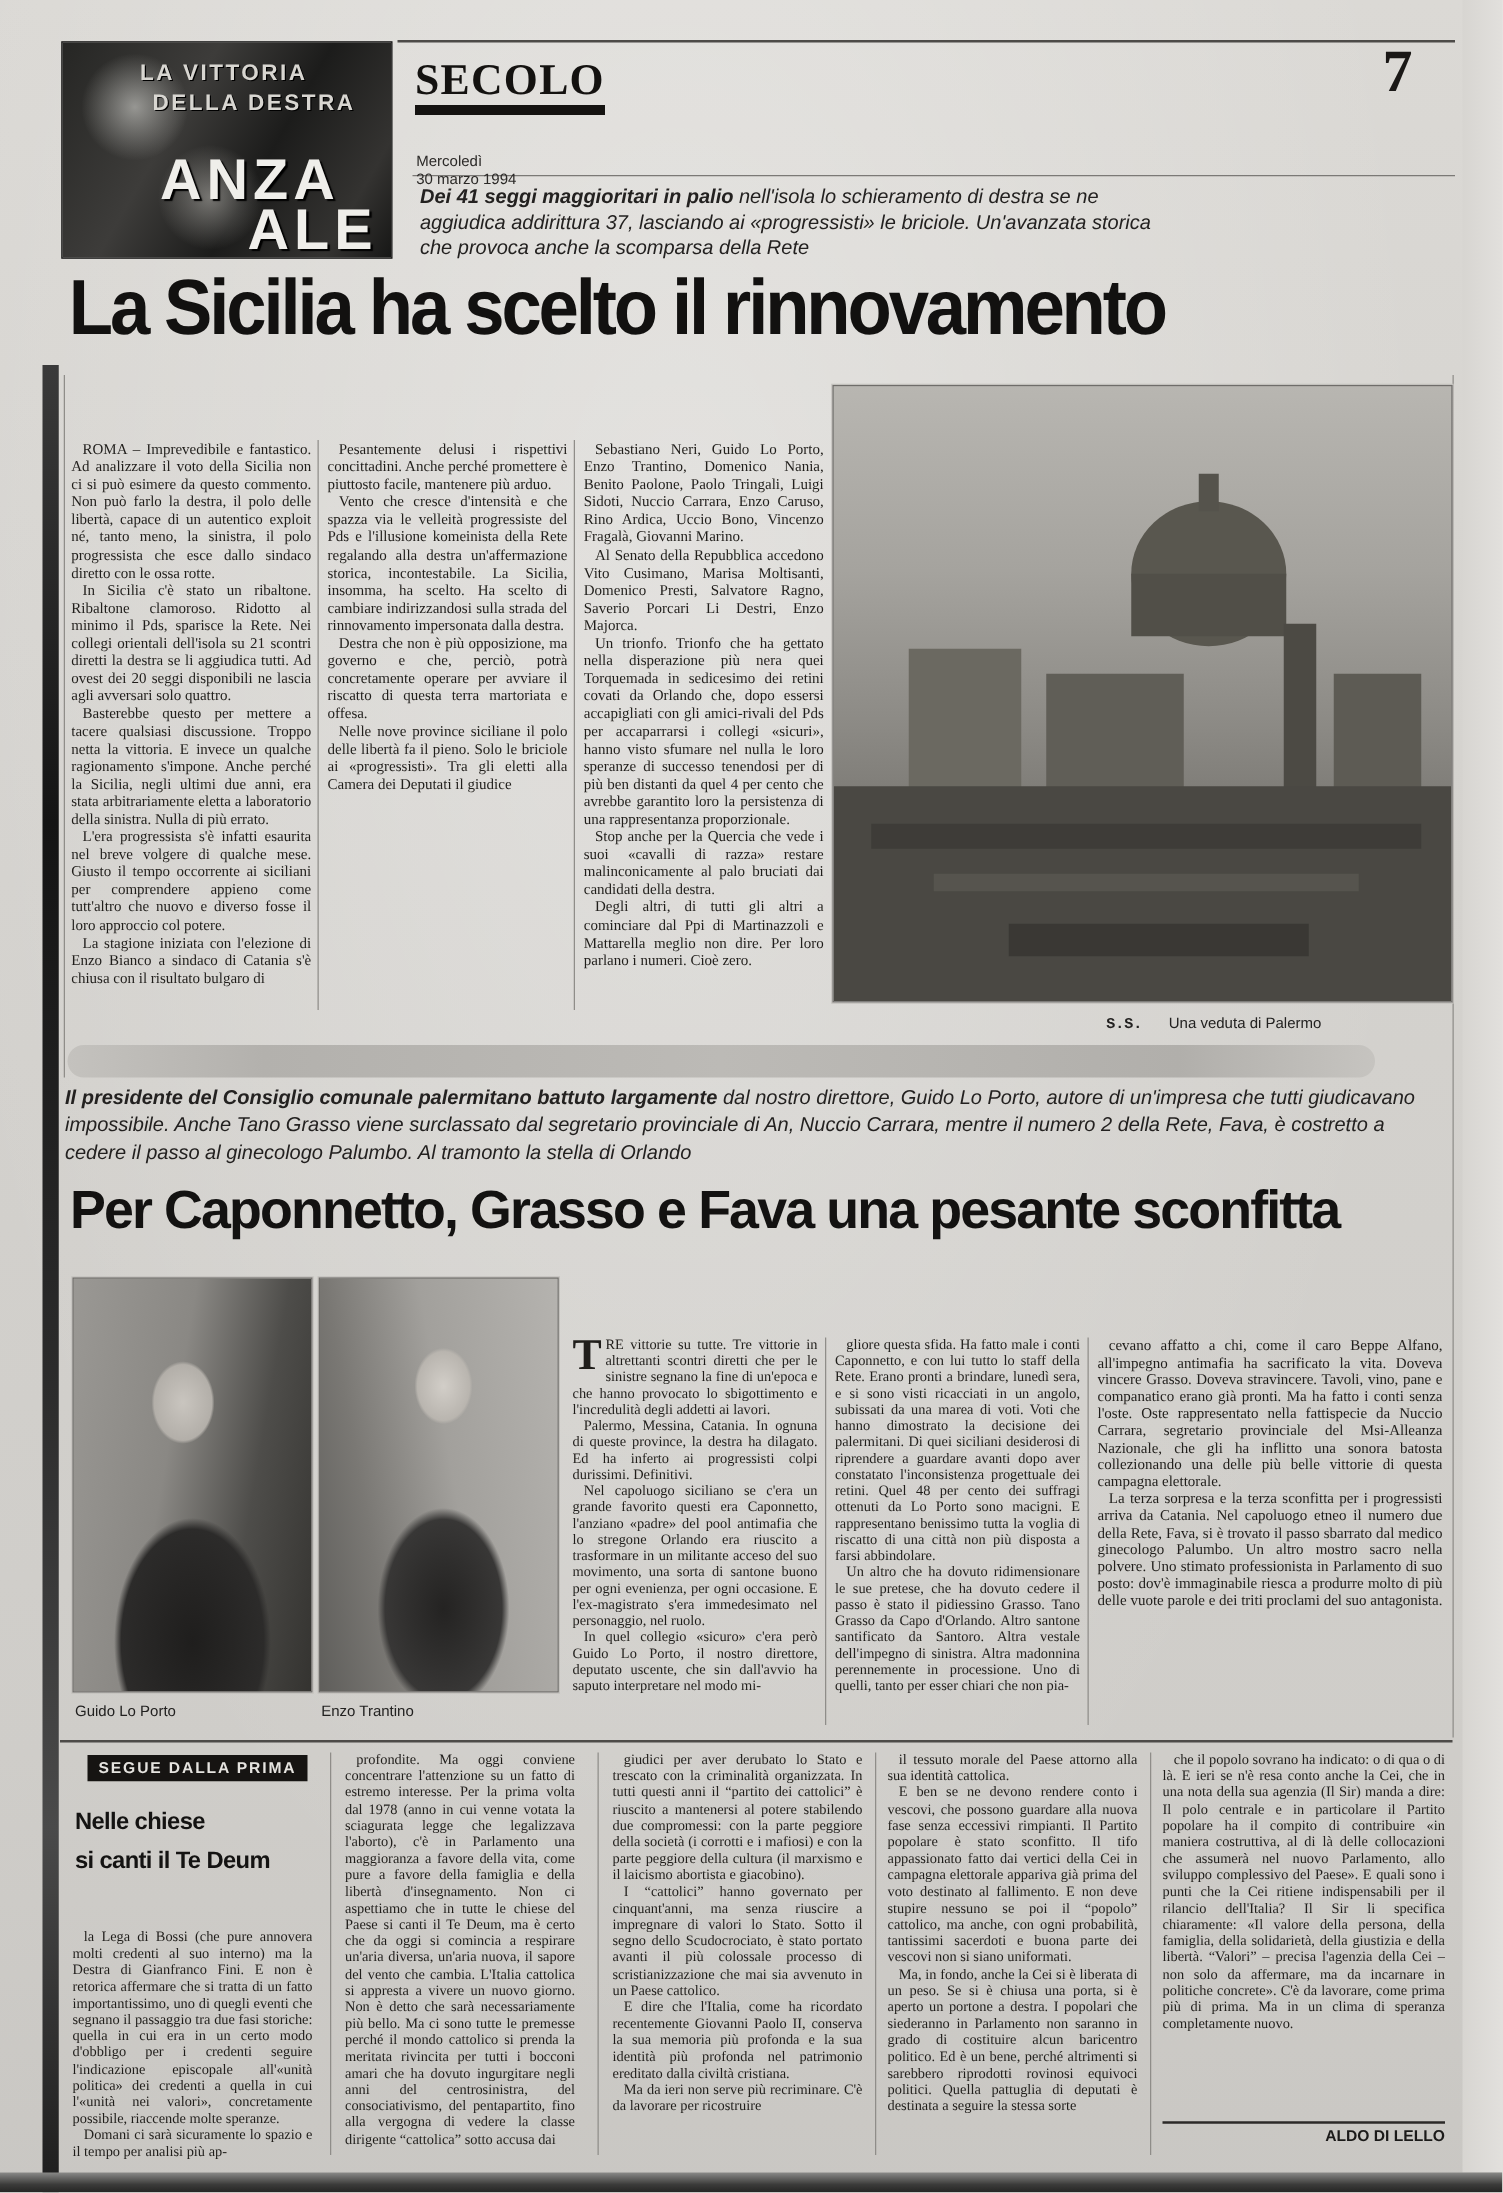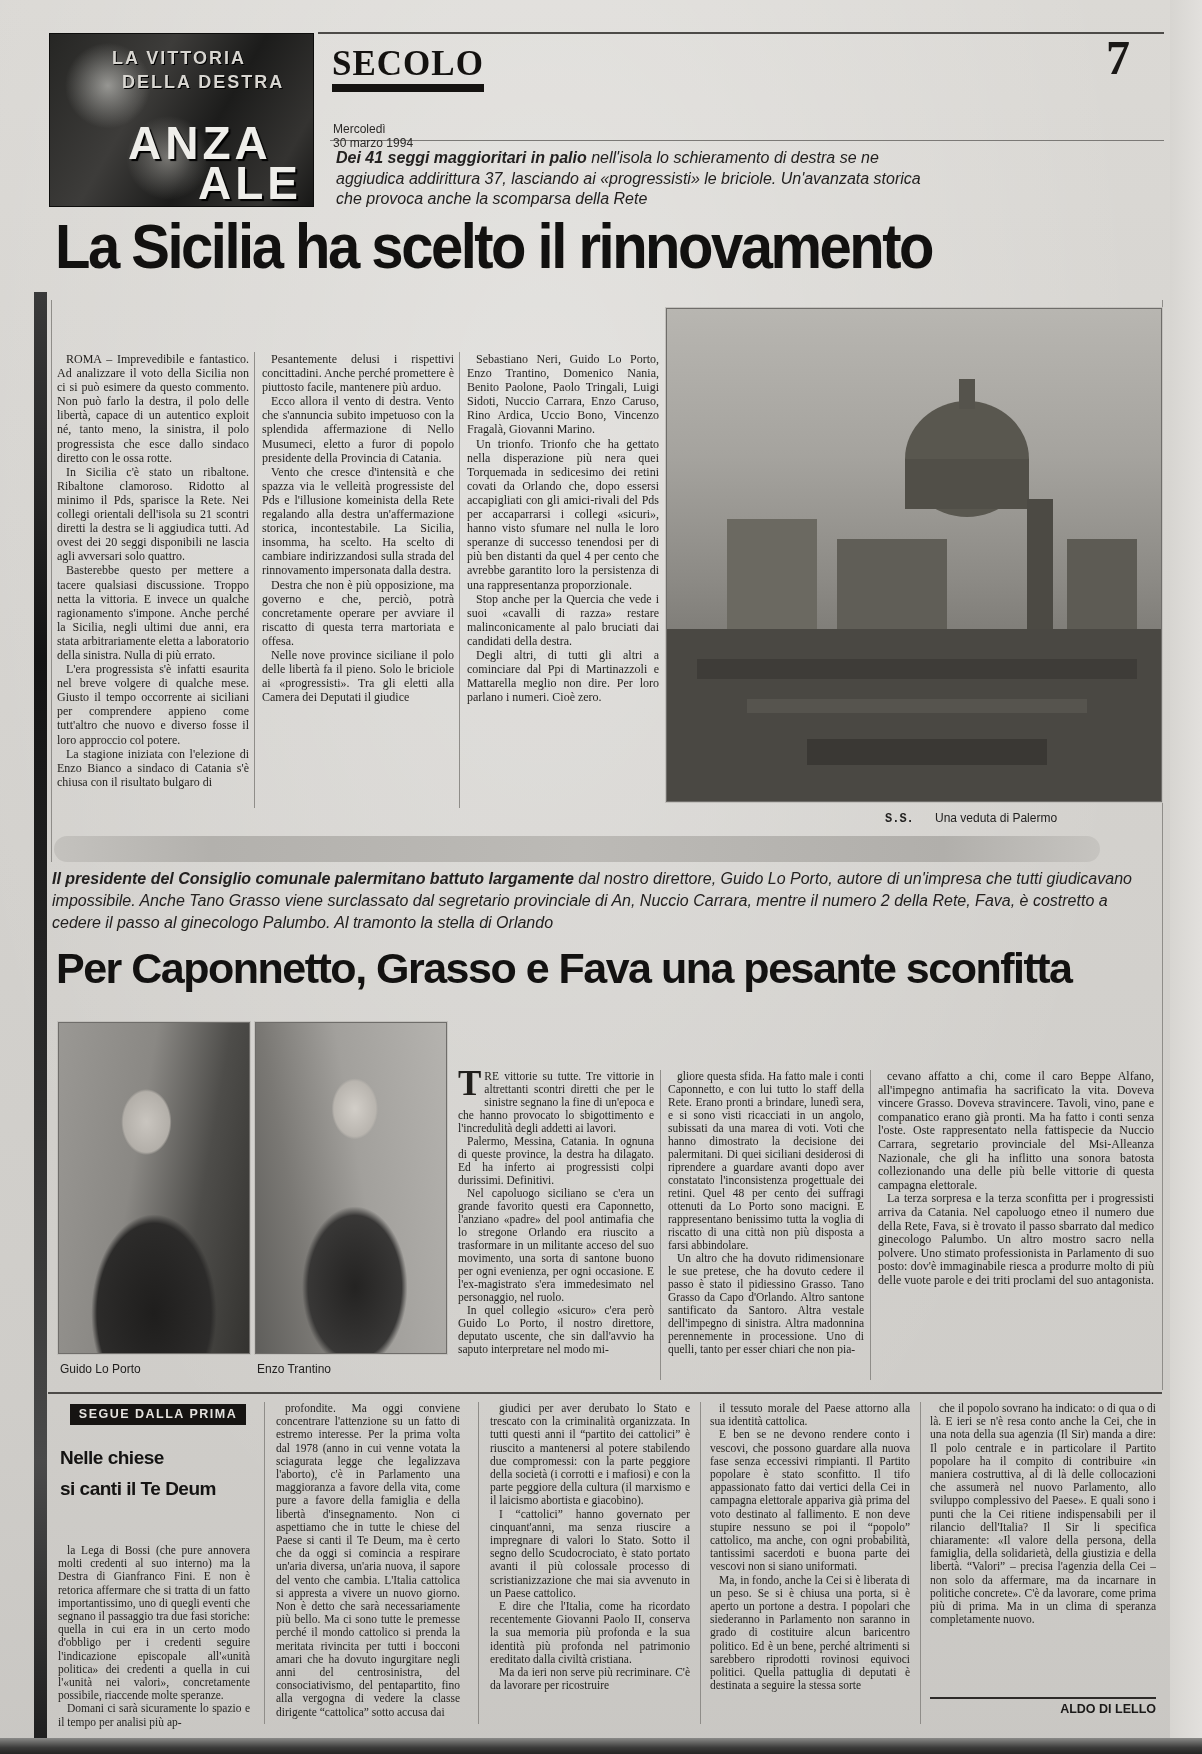--- a/index.html
+++ b/index.html
@@ -115,28 +115,28 @@
   <div class="abs col maincol" style="left:57px;top:352px;width:192px;height:460px;">
       <p class="para">ROMA – Imprevedibile e fantastico. Ad analizzare il voto della Sicilia non ci si può esimere da questo commento. Non può farlo la destra, il polo delle libertà, capace di un autentico exploit né, tanto meno, la sinistra, il polo progressista che esce dallo sindaco diretto con le ossa rotte.</p>
       <p class="para">In Sicilia c'è stato un ribaltone. Ribaltone clamoroso. Ridotto al minimo il Pds, sparisce la Rete. Nei collegi orientali dell'isola su 21 scontri diretti la destra se li aggiudica tutti. Ad ovest dei 20 seggi disponibili ne lascia agli avversari solo quattro.</p>
       <p class="para">Basterebbe questo per mettere a tacere qualsiasi discussione. Troppo netta la vittoria. E invece un qualche ragionamento s'impone. Anche perché la Sicilia, negli ultimi due anni, era stata arbitrariamente eletta a laboratorio della sinistra. Nulla di più errato.</p>
       <p class="para">L'era progressista s'è infatti esaurita nel breve volgere di qualche mese. Giusto il tempo occorrente ai siciliani per comprendere appieno come tutt'altro che nuovo e diverso fosse il loro approccio col potere.</p>
       <p class="para">La stagione iniziata con l'elezione di Enzo Bianco a sindaco di Catania s'è chiusa con il risultato bulgaro di</p>
     </div>
   <div class="abs vline" style="left:254px;top:352px;height:456px;"></div>
   <div class="abs col maincol" style="left:262px;top:352px;width:192px;height:460px;">
       <p class="para">Pesantemente delusi i rispettivi concittadini. Anche perché promettere è piuttosto facile, mantenere più arduo.</p>
-      <p class="para">Ecco allora il vento di destra. Vento che s'annuncia subito impetuoso con la splendida affermazione di Nello Musumeci, eletto a furor di popolo presidente della Provincia di Catania.</p>
       <p class="para">Vento che cresce d'intensità e che spazza via le velleità progressiste del Pds e l'illusione komeinista della Rete regalando alla destra un'affermazione storica, incontestabile. La Sicilia, insomma, ha scelto. Ha scelto di cambiare indirizzandosi sulla strada del rinnovamento impersonata dalla destra.</p>
       <p class="para">Destra che non è più opposizione, ma governo e che, perciò, potrà concretamente operare per avviare il riscatto di questa terra martoriata e offesa.</p>
       <p class="para">Nelle nove province siciliane il polo delle libertà fa il pieno. Solo le briciole ai «progressisti». Tra gli eletti alla Camera dei Deputati il giudice</p>
     </div>
   <div class="abs vline" style="left:459px;top:352px;height:456px;"></div>
   <div class="abs col maincol" style="left:467px;top:352px;width:192px;height:460px;">
       <p class="para">Sebastiano Neri, Guido Lo Porto, Enzo Trantino, Domenico Nania, Benito Paolone, Paolo Tringali, Luigi Sidoti, Nuccio Carrara, Enzo Caruso, Rino Ardica, Uccio Bono, Vincenzo Fragalà, Giovanni Marino.</p>
+      <p class="para">Al Senato della Repubblica accedono Vito Cusimano, Marisa Moltisanti, Domenico Presti, Salvatore Ragno, Saverio Porcari Li Destri, Enzo Majorca.</p>
       <p class="para">Un trionfo. Trionfo che ha gettato nella disperazione più nera quei Torquemada in sedicesimo dei retini covati da Orlando che, dopo essersi accapigliati con gli amici-rivali del Pds per accaparrarsi i collegi «sicuri», hanno visto sfumare nel nulla le loro speranze di successo tenendosi per di più ben distanti da quel 4 per cento che avrebbe garantito loro la persistenza di una rappresentanza proporzionale.</p>
       <p class="para">Stop anche per la Quercia che vede i suoi «cavalli di razza» restare malinconicamente al palo bruciati dai candidati della destra.</p>
       <p class="para">Degli altri, di tutti gli altri a cominciare dal Ppi di Martinazzoli e Mattarella meglio non dire. Per loro parlano i numeri. Cioè zero.</p>
     </div>
 
   <div class="abs photo-palermo photoframe">
     <svg width="494" height="492" viewBox="0 0 494 492">
       <ellipse cx="300" cy="150" rx="62" ry="58" fill="#59574f"></ellipse>
       <rect x="238" y="150" width="124" height="50" fill="#514f48"></rect>
       <rect x="292" y="70" width="16" height="30" fill="#55534c"></rect>

